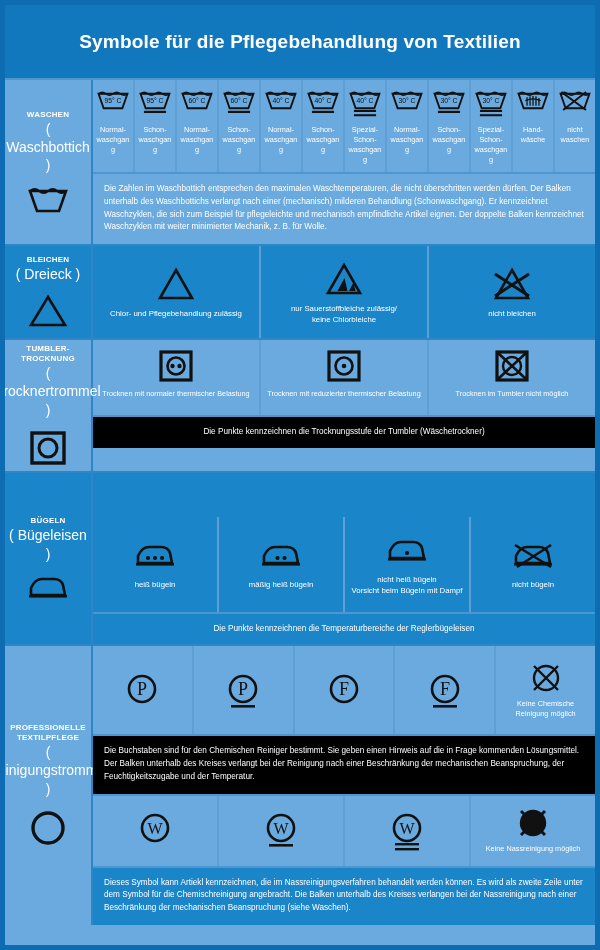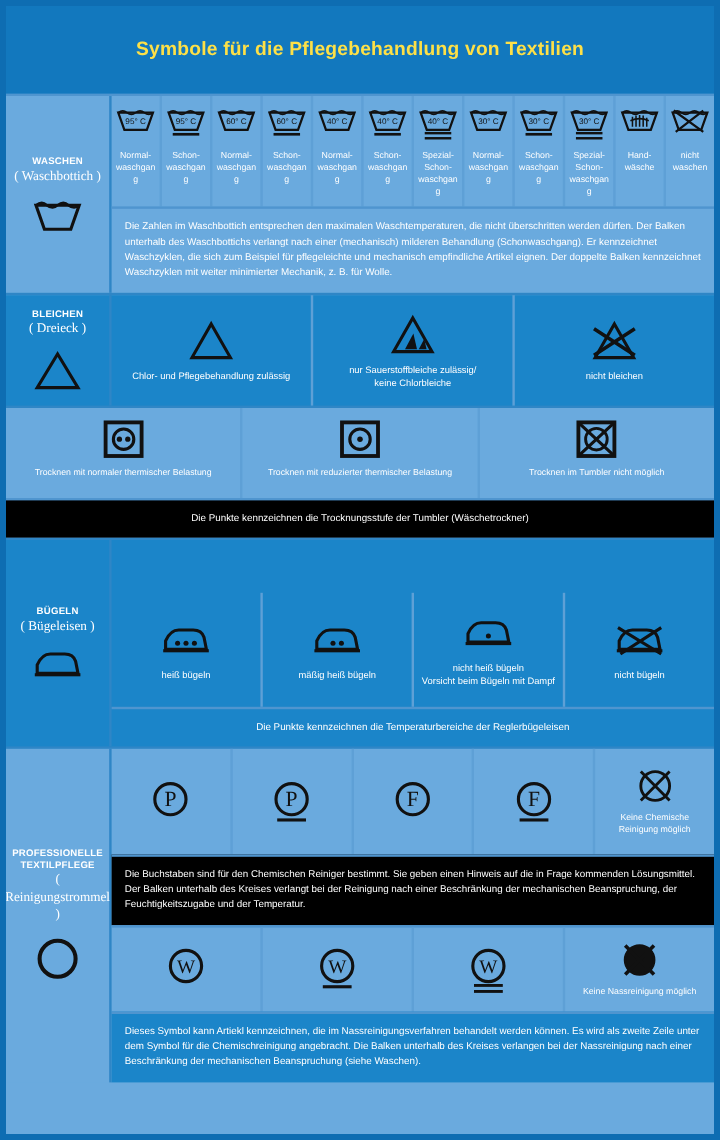--- a/index.html
+++ b/index.html
@@ -24,22 +24,22 @@
   
   #header {
     height: 75px;
     background: #1278be;
     display: flex;
     align-items: center;
     justify-content: center;
     border-bottom: 2px solid #4f95cf;
   }
   #header h1 {
-    color: #fde047;
-    font-size: 16px;
+    color: #ffffff;
+    font-size: 19px;
     font-weight: bold;
     letter-spacing: .2px;
     text-align: center;
   }
 
   
   .section {
     display: flex;
     border-bottom: 2px solid #2f86c6;
   }
@@ -58,24 +58,23 @@
   }
   .sidebar .cat-title {
     color: #ffffff;
     font-size: 8px;
     font-weight: bold;
     line-height: 1.25;
     letter-spacing: .2px;
   }
   .sidebar .cat-sub {
     color: #ffffff;
-    font-size: 11px;
+    font-size: 14px;
     line-height: 1.3;
     margin-bottom: 6px;
-    font-family: Liberation Serif, serif;
   }
   .sidebar .cat-icon { margin-top: 4px; }
 
   .body-col { flex: 1; display: flex; flex-direction: column; }
 
   .symrow { display: flex; }
   .cell {
     flex: 1;
     display: flex;
     flex-direction: column;
@@ -313,20 +312,30 @@
                 <path d="M4 9 L38 31 M38 9 L4 31" stroke="#111" stroke-width="3"></path>
               </svg>
             </div>
           <div class="cap" style="font-size:7.8px">nicht bleichen</div>
           </div>
       </div>
     </div>
   </div>
 
   <div class="section tone-light" id="sec-tumble">
+    <div class="sidebar">
+      <div class="cat-title">TUMBLER-<br>TROCKNUNG</div>
+      <div class="cat-sub">( Trocknertrommel )</div>
+      <div class="cat-icon">
+        <svg width="40" height="38" viewBox="0 0 40 38">
+            <rect x="4" y="4" width="32" height="30" fill="none" stroke="#111" stroke-width="3.4"></rect>
+            <circle cx="20" cy="19" r="9" fill="none" stroke="#111" stroke-width="3"></circle>
+          </svg>
+      </div>
+    </div>
     <div class="body-col">
       <div class="symrow">
         <div class="cell">
           <div class="glyph" style="height:38px">
             <svg width="36" height="34" viewBox="0 0 36 34">
                 <rect x="3" y="3" width="30" height="28" fill="none" stroke="#111" stroke-width="3.2"></rect>
                 <circle cx="18" cy="17" r="8.5" fill="none" stroke="#111" stroke-width="2.6"></circle>
                 <circle cx="14.5" cy="17" r="2.2" fill="#111"></circle>
                 <circle cx="21.5" cy="17" r="2.2" fill="#111"></circle>
               </svg>

